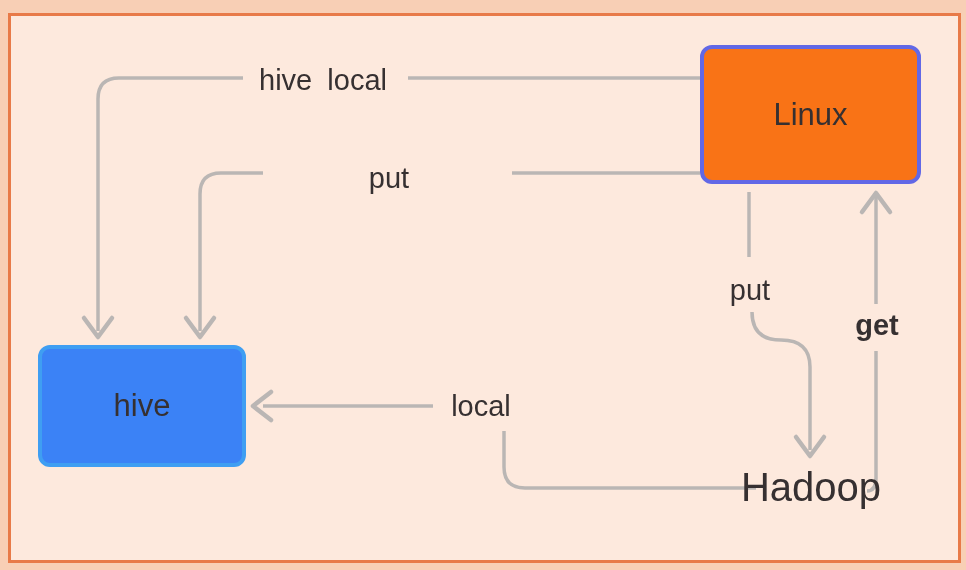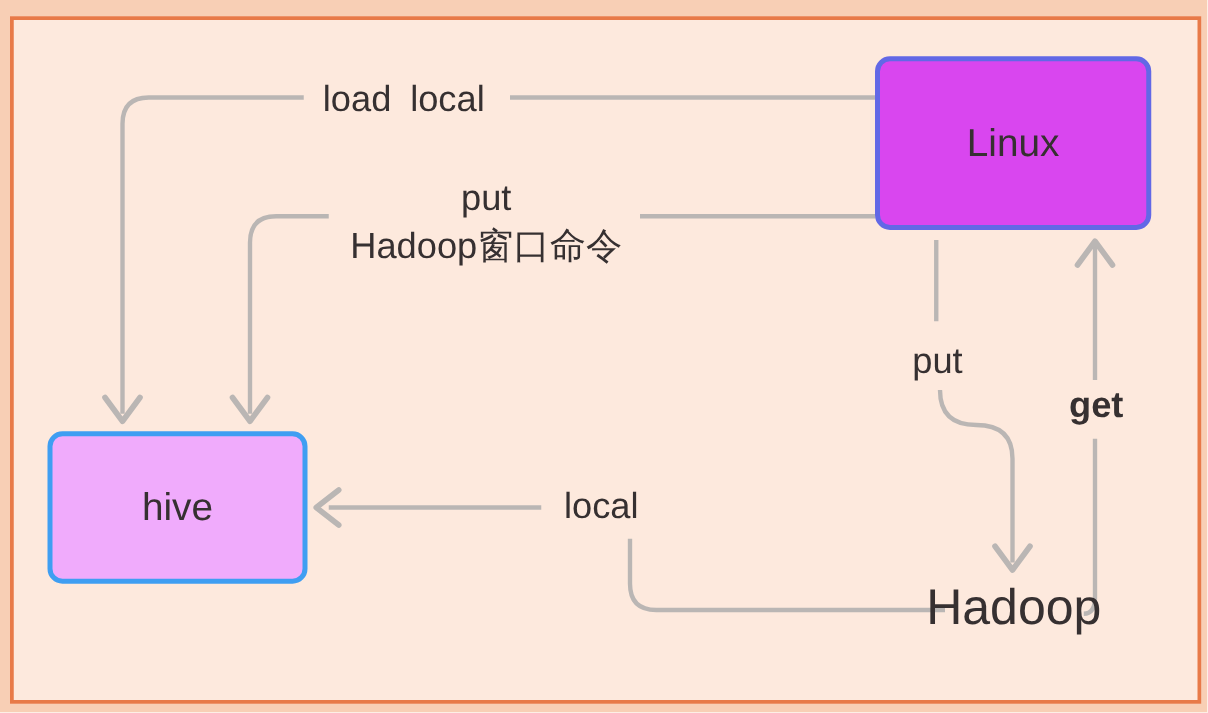--- a/index.html
+++ b/index.html
@@ -24,25 +24,25 @@
   .node{
     position:absolute;
     box-sizing:border-box;
     display:flex;align-items:center;justify-content:center;
     border-radius:12px;
     font-size:31px;
     color:#363031;
   }
   .node-linux{
     left:700px;top:45px;width:221px;height:139px;
-    background:#d946ef;border:4px solid #6268e6;
+    background:#f97316;border:4px solid #6268e6;
   }
   .node-hive{
     left:38px;top:345px;width:208px;height:122px;
-    background:#f0abfc;border:4px solid #3f9ef2;
+    background:#3b82f6;border:4px solid #3f9ef2;
   }
   .edge-label{
     position:absolute;
     transform:translate(-50%,-50%);
     font-size:29px;
     color:#363031;
     white-space:nowrap;
     text-align:center;
   }
   .lbl-load-local{left:323px;top:80px;word-spacing:7px;}
@@ -88,25 +88,24 @@
   </svg>
 
   <div class="node node-linux">
     <span>Linux</span>
   </div>
 
   <div class="node node-hive">
     <span>hive</span>
   </div>
 
-  <div class="edge-label lbl-load-local">load local</div>
+  <div class="edge-label lbl-load-local">hive local</div>
 
   <div class="edge-label lbl-put-cmd">
     <div>put</div>
-    <div>Hadoop窗口命令</div>
   </div>
 
   <div class="edge-label lbl-put-lower">put</div>
 
   <div class="edge-label lbl-get">get</div>
 
   <div class="edge-label lbl-load">local</div>
 
   <div class="edge-label lbl-hadoop">Hadoop</div>
 </div>

